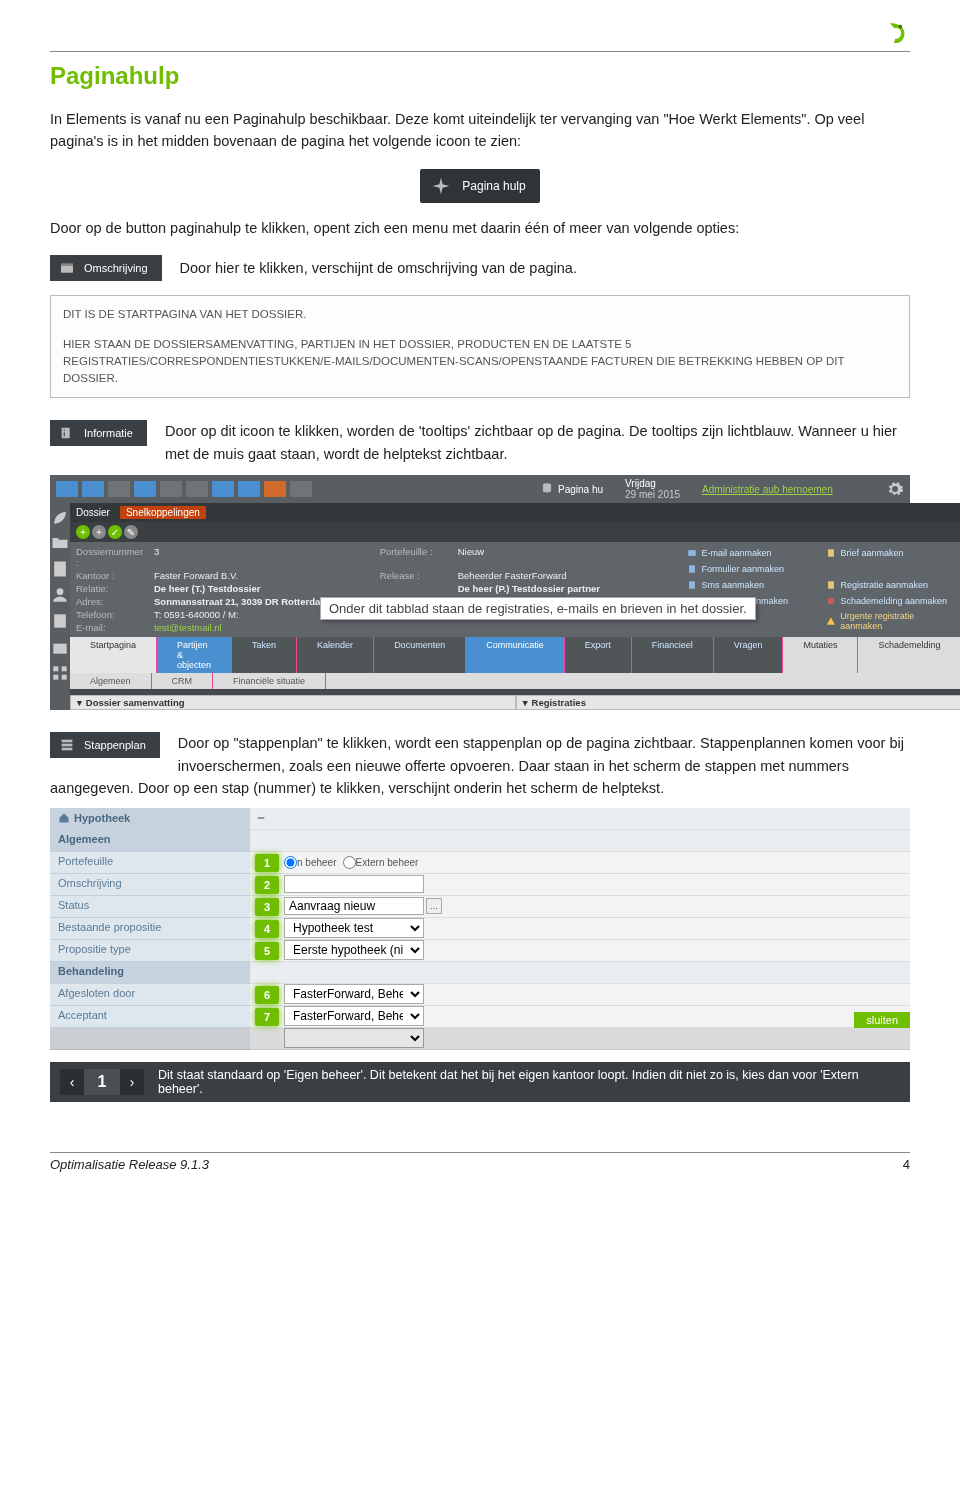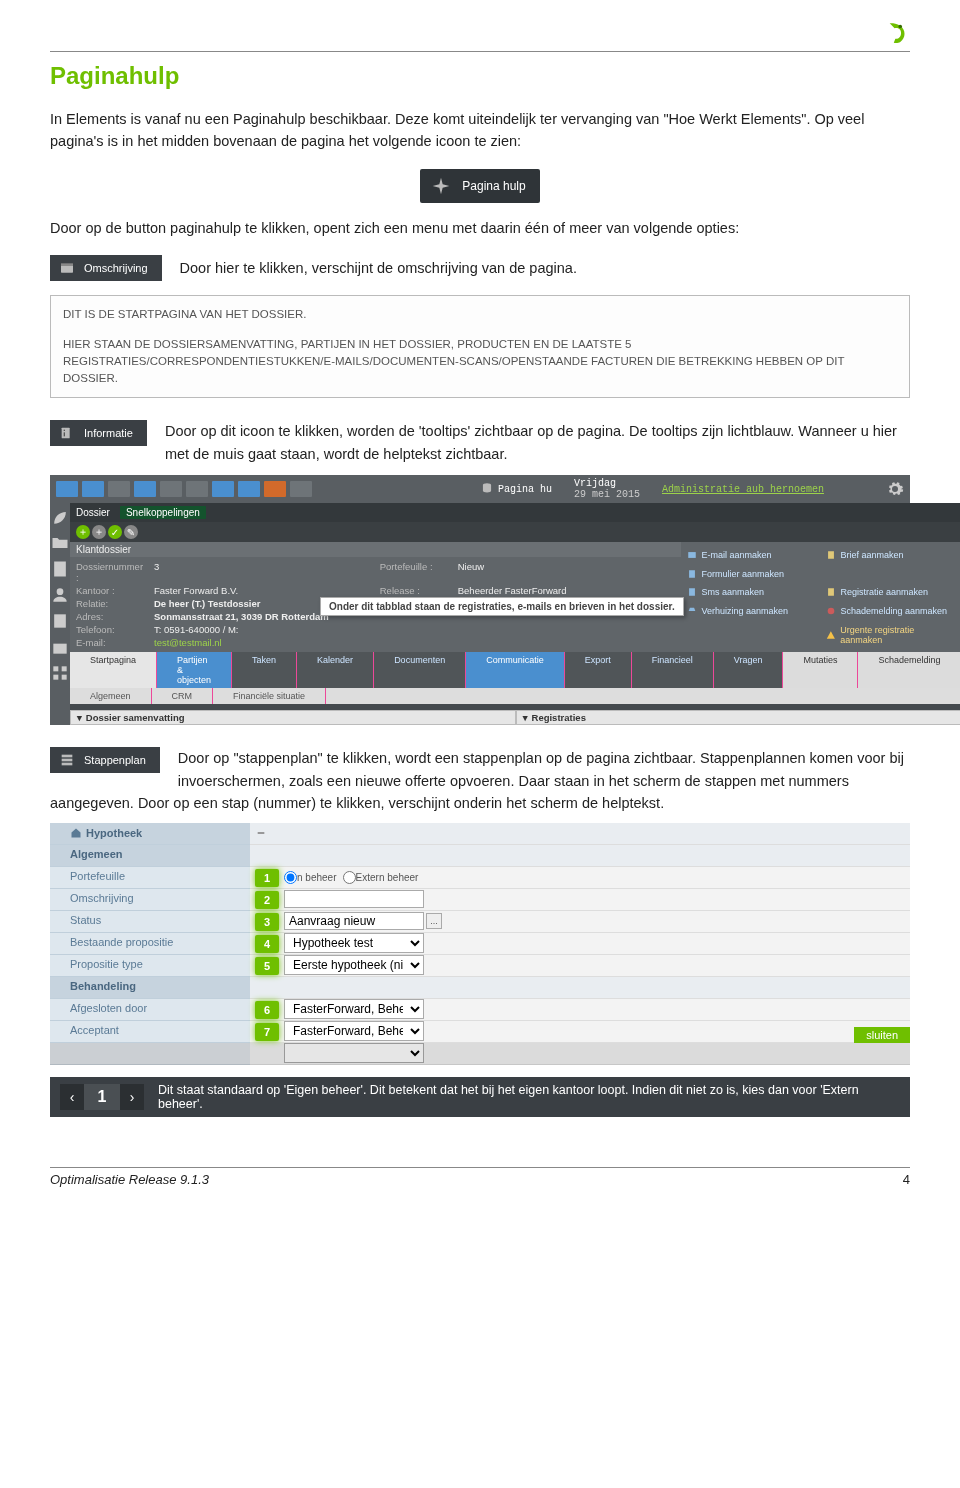--- a/index.html
+++ b/index.html
@@ -84,21 +84,20 @@
     font-size: 10px;
     color: #ccc;
     margin: 10px 0 22px 0;
     position: relative;
   }
   .dossier .topbar {
     display:flex; align-items:center; height:28px;
     background: #595e62;
     padding: 0 6px;
     gap: 4px;
-    font-family: Liberation Mono, monospace;
   }
   .dossier .topbar .spacer { flex:1; }
   .dossier .topbar .ph { width:22px;height:16px;background:#4a8fcf;border-radius:1px; }
   .dossier .topbar .phg { width:22px;height:16px;background:#6e7478;border-radius:1px; }
   .dossier .topbar .link { color:#9cd24a; text-decoration: underline; cursor:pointer; }
   .dossier .topbar .date-box { text-align:left; margin: 0 18px; line-height:1.1;}
   .dossier .topbar .v { margin-left: 12px; margin-top: 36px; }
   .dossier .topbar .gear { width:18px;height:18px;color:#fff;margin-left:6px; }
   .dossier .topbar .db-icon{ width:14px;height:14px; }
   .dossier .body {
@@ -107,44 +106,43 @@
   .dossier .sidebar {
     width: 30px;
     background: #595e62;
     display:flex; flex-direction:column; gap:6px; padding: 4px 0; align-items:center;
   }
   .dossier .sidebar .sicon { width:20px;height:20px;color:#ddd; }
   .dossier .main { flex:1; }
   .dossier .subhead {
     background:#33383b; padding:3px 6px; display:flex; align-items:center; gap:10px;
   }
-  .dossier .subhead .tag { background:#14532d; padding:1px 6px; color:#fff; border-radius:1px; }
+  .dossier .subhead .tag { background:#c2410c; padding:1px 6px; color:#fff; border-radius:1px; }
   .dossier .green-circles { display:flex;gap:2px;padding:3px 6px;background:#3a3f42; }
   .dossier .gc { width:14px;height:14px;border-radius:50%;display:flex;align-items:center;justify-content:center;font-size:10px; }
   .gc1{background:#6fbf00;color:#fff;} .gc2{background:#888;color:#fff;} .gc3{background:#6fbf00;color:#fff;} .gc4{background:#888;color:#fff;}
   .dossier .info-row { display:flex; }
   .dossier .info-box {
     flex:1; background:#606569; padding:0;
   }
   .dossier .info-box .hdr{background:#6b7074;padding:2px 6px;color:#eee;font-size:10px;}
   .dossier .info-box .grid{display:grid;grid-template-columns:70px 1fr 70px 1fr;gap:2px 8px;padding:4px 6px;font-size:9.5px;color:#eee;}
   .dossier .info-box .grid .lbl{color:#bbb;}
   .dossier .actions {
     width: 280px; background:#606569; padding:4px 6px;
     display:grid; grid-template-columns:1fr 1fr; gap:2px 10px;
     font-size:9px;
   }
   .dossier .actions .act { display:flex;align-items:center;gap:4px;color:#cde6ff; }
   .dossier .actions .act.warn { color:#f5d682; grid-column:2; }
   .dossier .actions .aicon{width:10px;height:10px;}
   .dossier .tooltip-bar {
     position:absolute; left: 270px; top: 122px;
-    background:#fff; color:#444; border:1px solid #aaa; padding:3px 8px; font-size:10px;
+    background:#fff; color:#444; border:1px solid #aaa; padding:3px 8px; font-size:13px;
     box-shadow: 2px 2px 4px rgba(0,0,0,0.3);
-    font-weight: bold;
   }
   .dossier .tabstrip {
     display:flex; background:#505558;
   }
   .dossier .tabstrip .tab {
     padding:3px 20px; font-size:9px; color:#cce4ff; border-right:1px solid #ec4899;cursor:pointer;
   }
   .dossier .tabstrip .tab.curr { background:#e6e6e6;color:#333; }
   .dossier .tabstrip .tab.hi { background:#4a8fcf;color:#fff; }
   .dossier .tabstrip .tab.lt { background:#dcdcdc;color:#333; }
@@ -152,21 +150,21 @@
   .dossier .section-bar .sb { flex:1; padding:1px 6px; color:#333; font-size:9.5px; font-weight:bold; border:1px solid #bbb; background:#e6e6e6; display:flex;align-items:center;gap:4px;}
   
   .hypo {
     font-family: 'Segoe UI', Arial, sans-serif;
     font-size: 11px;
     margin: 8px 0 12px 0;
     position: relative;
   }
   .hypo .row { display:flex; align-items:stretch; height:22px; }
   .hypo .lab {
-    width: 200px; background:#dee7ee; color:#5a7a95; padding:3px 20px;
+    width: 200px; background:#dee7ee; color:#5a7a95; padding:3px 8px;
     border-bottom:1px solid #c0cfdb;
   }
   .hypo .val {
     flex:1; background:#f3f3f3; padding:2px 6px; display:flex; align-items:center;
     border-bottom:1px solid #ddd;
   }
   .hypo .hdr .lab { font-weight:bold; font-size:11px; color:#4a6780; background:#c6d3de; }
   .hypo .radio-lab { font-size:10px; color:#555; }
   .hypo input[type=text], .hypo select {
     font-size:12px; padding:1px 4px; width:140px; background:#fff; border:1px solid #aaa;
@@ -332,21 +330,20 @@
           <span class="tag">Snelkoppelingen</span>
         </div>
         <div class="green-circles">
           <div class="gc gc1">＋</div>
           <div class="gc gc2">＋</div>
           <div class="gc gc3">✓</div>
           <div class="gc gc4">✎</div>
         </div>
         <div class="info-row">
           <div class="info-box">
-            <div class="hdr">Klantdossier</div>
             <div class="grid">
               <span class="lbl">Dossiernummer :</span>
               <span>3</span>
               <span class="lbl">Portefeuille :</span>
               <span>Nieuw</span>
               <span class="lbl">Kantoor :</span>
               <span>Faster Forward B.V.</span>
               <span class="lbl">Release :</span>
               <span>Beheerder FasterForward</span>
               <span class="lbl">Relatie:</span>

